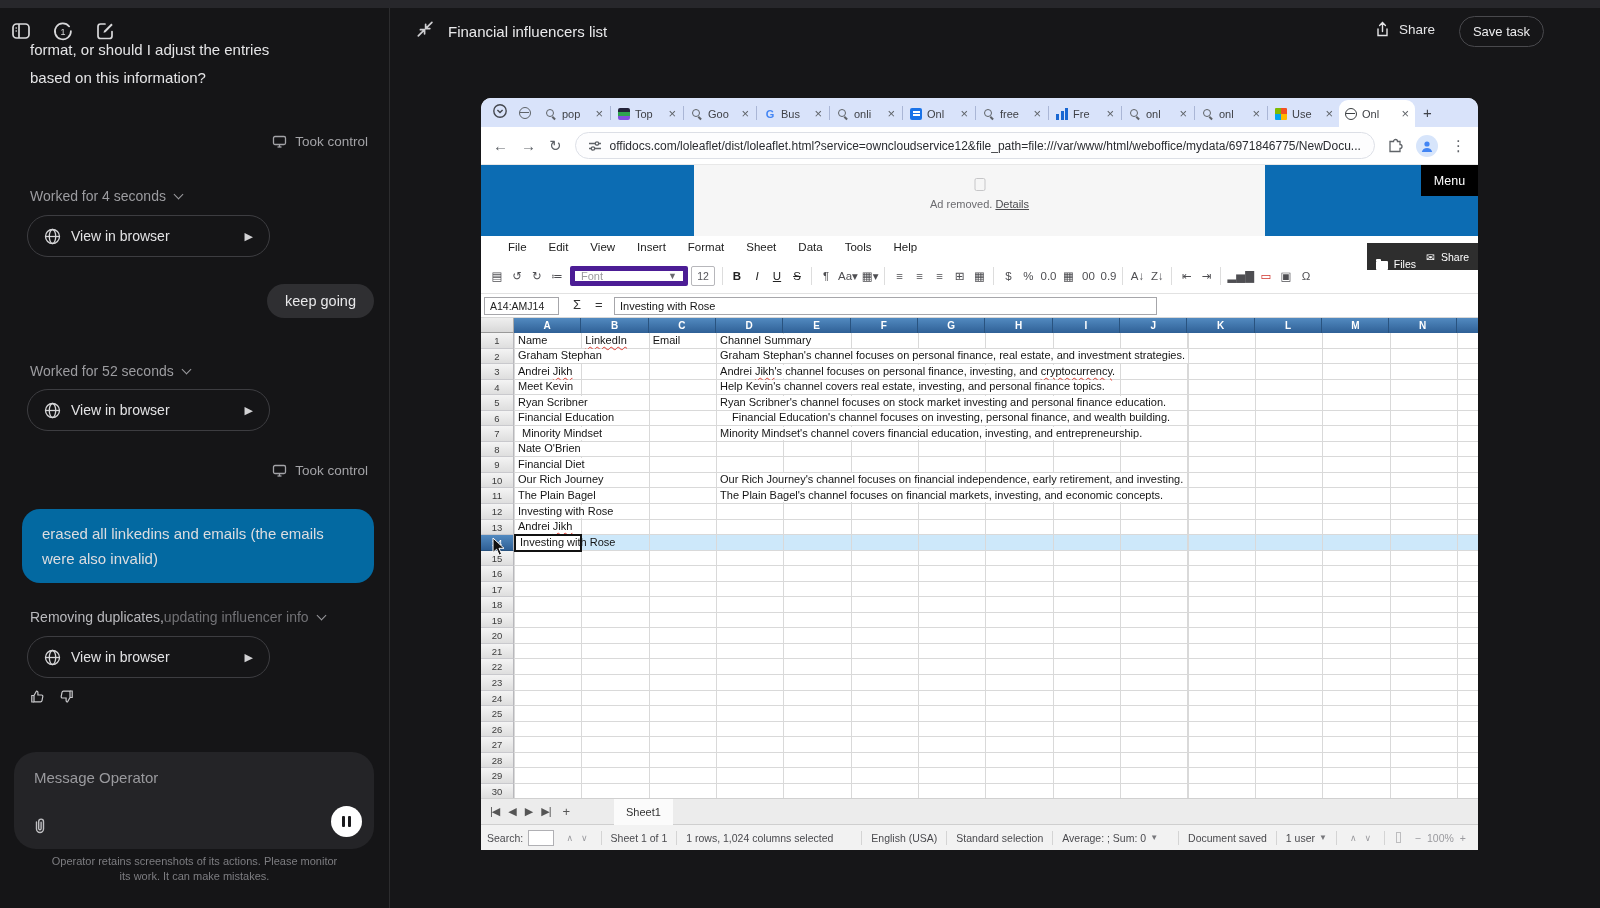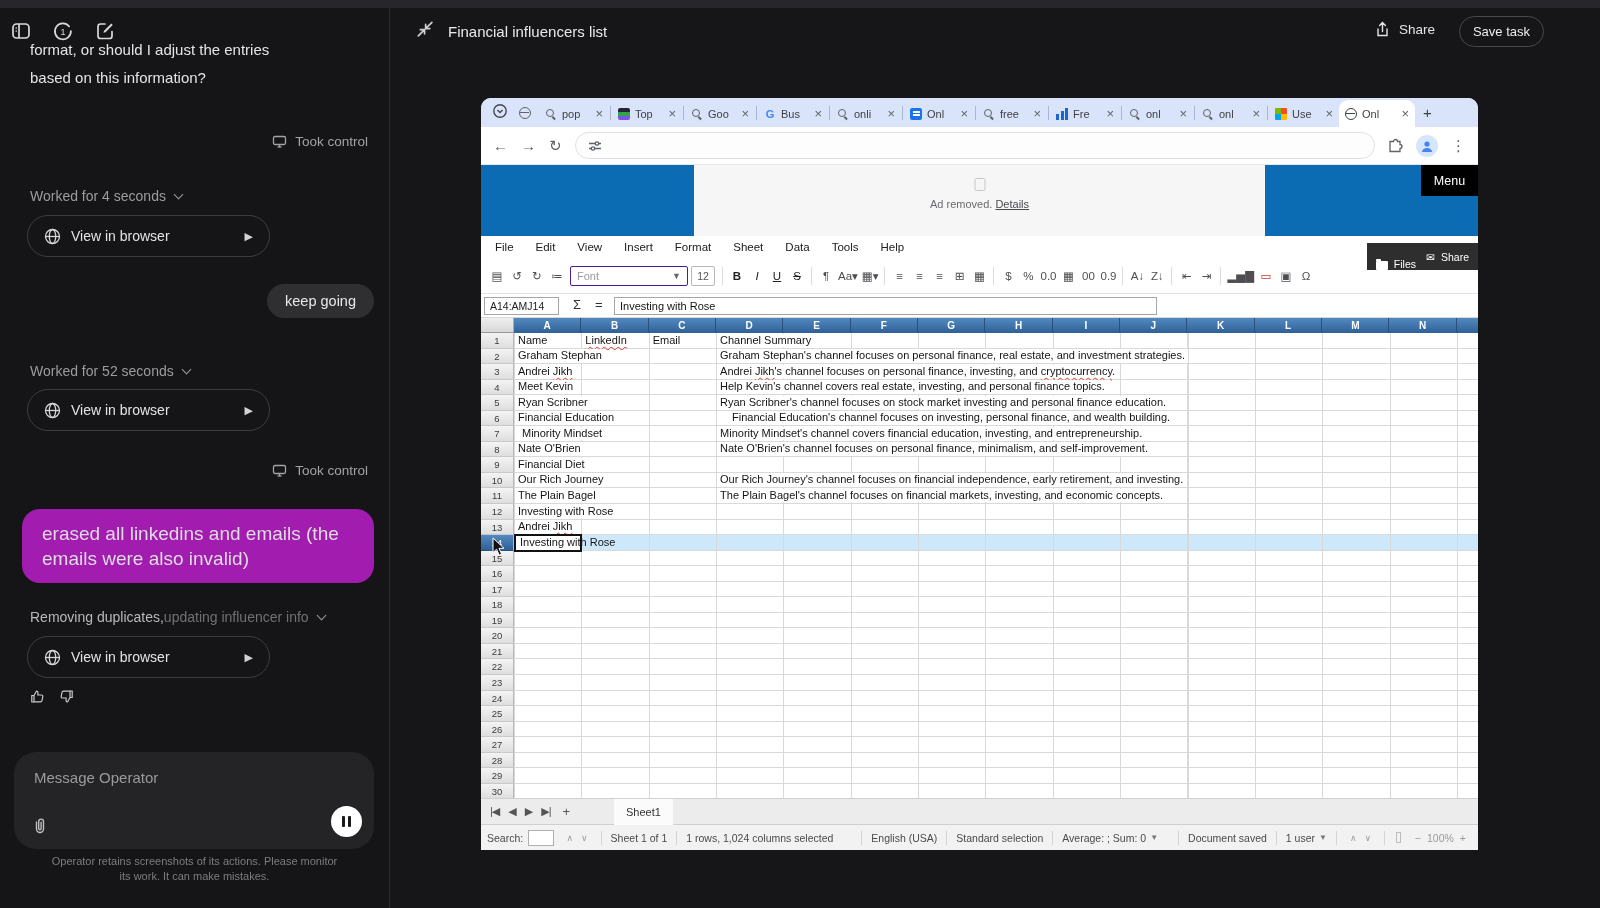--- a/index.html
+++ b/index.html
@@ -21,22 +21,22 @@
           color:#a3a3a7; font-size:13.5px; }
   .step { position:absolute; left:30px; color:#9c9ca0; font-size:14px; display:flex; align-items:center; }
   .chev { width:7px; height:7px; border-right:1.6px solid currentColor; border-bottom:1.6px solid currentColor;
           transform:rotate(45deg); display:inline-block; margin-left:9px; position:relative; top:-2px; }
   .vib { position:absolute; left:27px; width:243px; height:42px; border:1px solid #3d3d41; border-radius:21px;
          background:transparent; display:flex; align-items:center; gap:10px; padding:0 16px;
          color:#e3e3e5; font-size:14px; cursor:pointer; }
   .vib .play { margin-left:auto; color:#d2d2d4; font-size:11px; }
   .bubble-user { position:absolute; right:15px; background:#2f2f32; color:#e8e8ea; font-size:14.5px;
                  padding:9px 18px; border-radius:19px; }
-  .bubble-asst { position:absolute; left:22px; width:352px; background:#a21caf; color:#dddde0;
-                 font-size:19px; line-height:25px; padding:12px 20px; border-radius:18px; }
+  .bubble-asst { position:absolute; left:22px; width:352px; background:#0369a1; color:#dddde0;
+                 font-size:15px; line-height:25px; padding:12px 20px; border-radius:18px; }
   .activity { position:absolute; left:30px; font-size:14px; display:flex; align-items:center; color:#7272768; }
   .activity .strong { color:#b9b9bd; }
   .activity .dim { color:#717175; }
   .thumbs { position:absolute; left:30px; display:flex; gap:14px; color:#cfcfd2; }
   #composer { position:absolute; left:14px; top:744px; width:360px; height:97px; background:#242427;
               border-radius:22px; }
   #composer .ph { position:absolute; left:20px; top:17px; color:#9a9a9e; font-size:15px; }
   #composer .clip { position:absolute; left:18px; bottom:14px; color:#bfbfc2; }
   #composer .pause { position:absolute; right:12px; bottom:12px; width:31px; height:31px; border-radius:50%;
                      background:#fff; display:flex; align-items:center; justify-content:center; gap:3px; cursor:pointer; }
@@ -100,30 +100,30 @@
   #adrow { height:71px; background:#f6f6f6; position:relative; }
   .banner { position:absolute; top:0; width:213px; height:71px; background:#0c6cb3; }
   #ad-ic { position:absolute; left:50%; top:13px; transform:translateX(-50%); width:11px; height:13px;
            border:1px solid #c6c6c8; border-radius:2px; }
   #ad-text { position:absolute; left:0; right:0; top:33px; text-align:center; font-size:11px; color:#6b6b6f; }
   #ad-text u { color:#4a4a4e; }
   #menu-btn { position:absolute; right:0; top:0; width:57px; height:31px; background:#000; color:#fff;
               font-size:12.5px; display:flex; align-items:center; justify-content:center; cursor:pointer; }
 
   
-  #ss-menubar { height:22px; background:#fff; display:flex; align-items:center; padding-left:3px; }
+  #ss-menubar { height:22px; background:#fff; display:flex; align-items:center; padding-left:16px; }
   #ss-menubar span { font-size:11.5px; color:#202020; padding:0 11px; cursor:pointer; }
   #ss-toolbar { height:36px; background:#fff; border-bottom:1px solid #e2e2e2; display:flex;
                 align-items:center; padding:0 6px; position:relative; }
   .tb-ic { min-width:20px; text-align:center; font-size:11.5px; color:#4e4e52; padding:0 2px; cursor:pointer; }
   .tb-ic.b { font-weight:bold; color:#222; } .tb-ic.i { font-style:italic; color:#222; }
   .tb-ic.u { text-decoration:underline; color:#222; } .tb-ic.s { text-decoration:line-through; color:#222; }
   .tb-ic.red { color:#d0342c; }
   .tb-sep { width:1px; height:18px; background:#ddd; margin:0 4px; }
-  .font-combo { width:118px; height:20px; border:1px solid #4c1d95; border-radius:2px; margin:0 3px;
+  .font-combo { width:118px; height:20px; border:5px solid #4c1d95; border-radius:2px; margin:0 3px;
                 display:flex; align-items:center; font-size:11px; color:#9a9a9e; padding:0 6px; }
   .font-combo i { margin-left:auto; font-style:normal; font-size:9px; color:#6a6a6e; }
   .size-box { width:24px; height:20px; border:1px solid #b7b7bb; border-radius:2px; font-size:10.5px;
               color:#55555a; display:flex; align-items:center; justify-content:center; margin-right:3px; }
   .dock-btn { position:absolute; top:-15px; height:27px; background:#2e2e2e; color:#fff; font-size:10.5px;
               display:flex; align-items:center; gap:6px; padding:0 9px; cursor:pointer; }
   #files-btn { right:53px;align-items:flex-end; } #share2-btn { right:0; }
   .folder-ic { width:12px; height:9px; background:#fff; border-radius:1px; position:relative; }
   .folder-ic::before { content:""; position:absolute; left:0; top:-2px; width:5px; height:2px; background:#fff;
                        border-radius:1px 1px 0 0; }
@@ -422,20 +422,21 @@
     <span class="nav-ic">←</span>
     <span class="nav-ic">→</span>
     <span class="nav-ic">↻</span>
     <div id="urlfield">
       <svg width="14" height="14" viewBox="0 0 14 14" fill="none" stroke="#5f6368" stroke-width="1.3">
         <line x1="1" y1="4.5" x2="13" y2="4.5"></line>
           <circle cx="9" cy="4.5" r="1.7" fill="#fdfdfe"></circle>
         <line x1="1" y1="9.5" x2="13" y2="9.5"></line>
           <circle cx="5" cy="9.5" r="1.7" fill="#fdfdfe"></circle>
       </svg>
+      <span class="url">offidocs.com/loleaflet/dist/loleaflet.html?service=owncloudservice12&amp;file_path=file:///var/www/html/weboffice/mydata/6971846775/NewDocu...</span>
     </div>
     <svg width="15" height="15" viewBox="0 0 15 15" fill="none" stroke="#5f6368" stroke-width="1.3">
       <path d="M5.5 3.5 a2 2 0 1 1 4 0 h2.5 v3 a2 2 0 1 1 0 4 v3 h-10 v-10 z"></path>
     </svg>
     <span class="avatar">
       <svg width="14" height="14" viewBox="0 0 14 14" fill="#4285f4">
         <circle cx="7" cy="5" r="2.6"></circle>
           <path d="M1.8 13 a5.4 5.4 0 0 1 10.4 0 z"></path>
       </svg>
     </span>
@@ -594,21 +595,20 @@
           <div class="rowhdr">7</div>
           <div class="rowbody">
             <span class="cell-text" style="left: 5px; text-align: center;">Minority Mindset</span>
             <span class="cell-text" style="left: 203.05px;">Minority Mindset's channel covers financial education, investing, and entrepreneurship.</span>
           </div>
         </div>
         <div class="grow">
           <div class="rowhdr">8</div>
           <div class="rowbody">
             <span class="cell-text" style="left: 1px;">Nate O'Brien</span>
-            <span class="cell-text" style="left: 203.05px;">Nate O'Brien's channel focuses on personal finance, minimalism, and self-improvement.</span>
           </div>
         </div>
         <div class="grow">
           <div class="rowhdr">9</div>
           <div class="rowbody">
             <span class="cell-text" style="left: 1px;">Financial Diet</span>
           </div>
         </div>
         <div class="grow">
           <div class="rowhdr">10</div>

